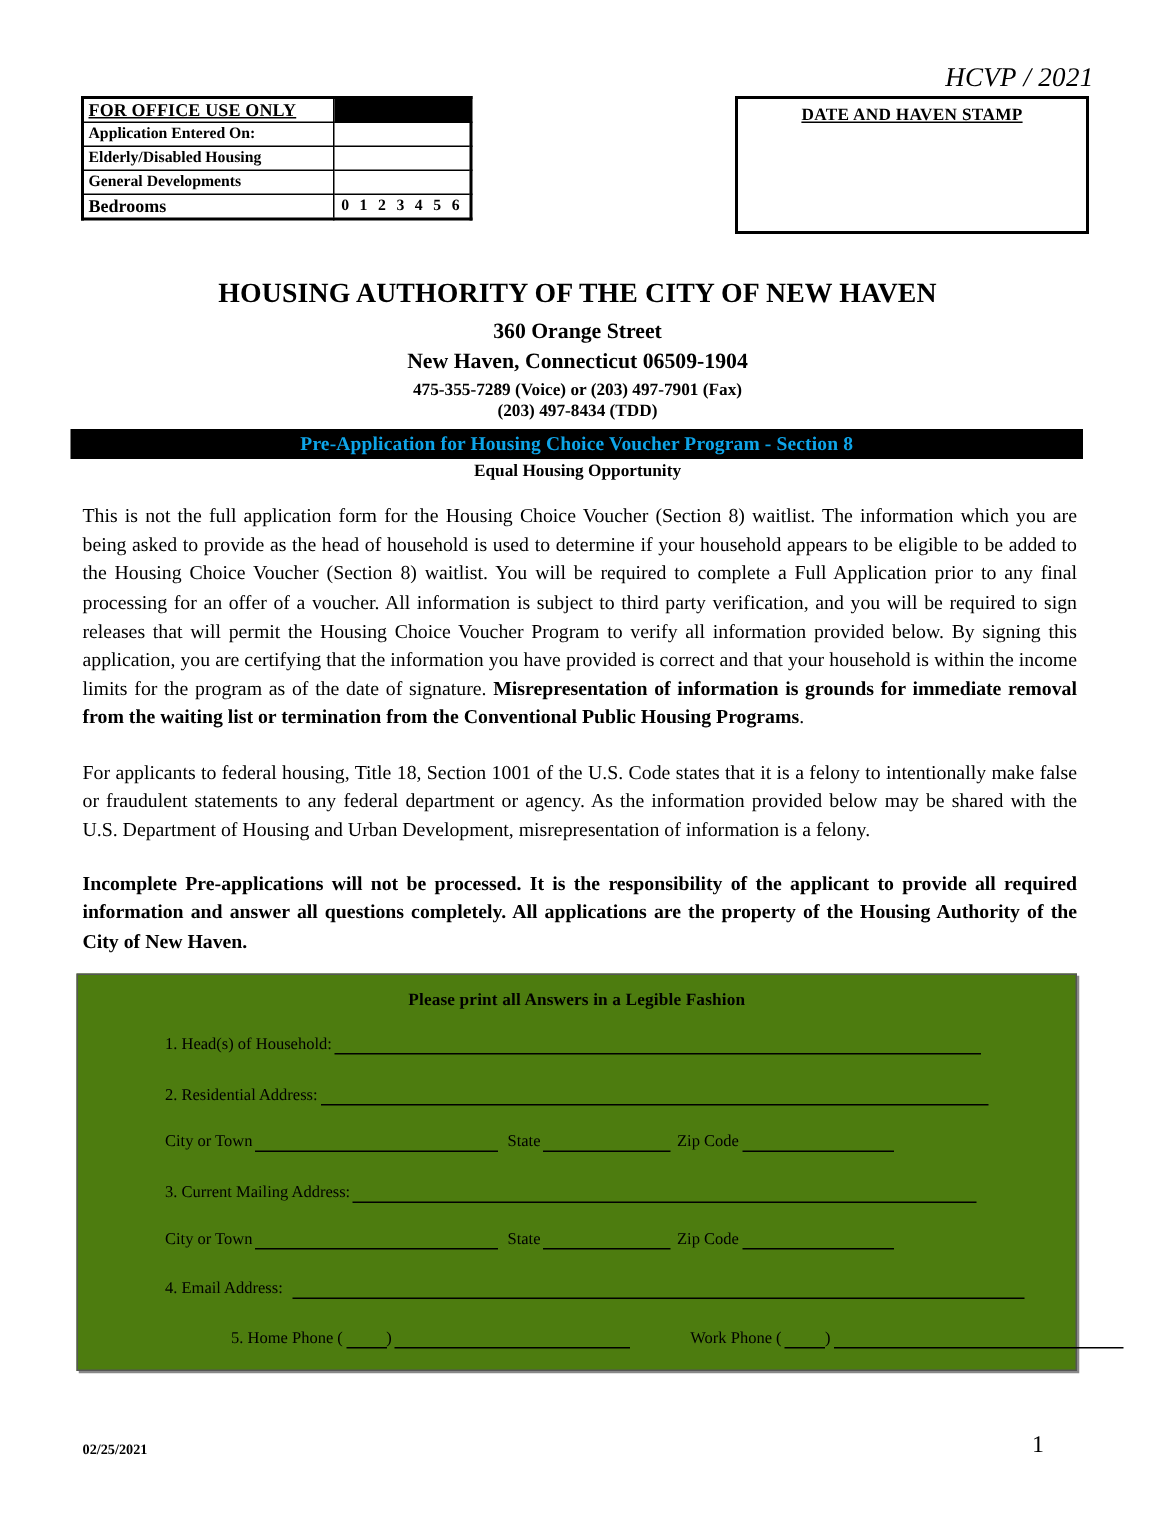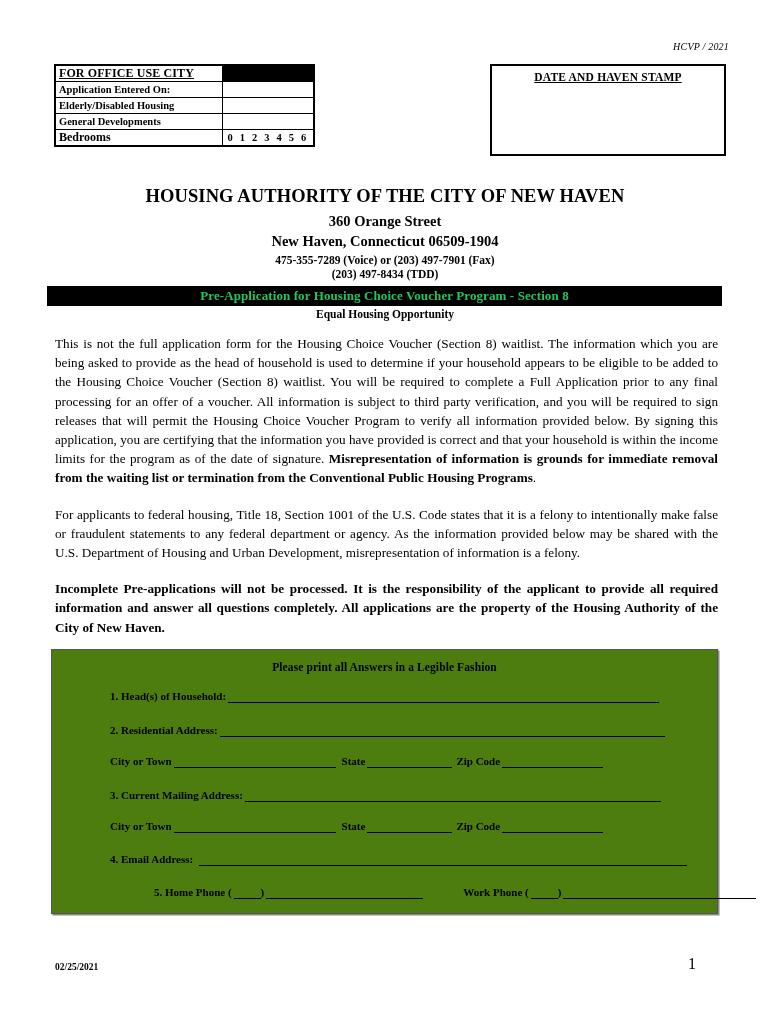--- a/index.html
+++ b/index.html
@@ -16,21 +16,21 @@
     color: #000000;
     overflow: hidden;
   }
 
   
   .hcvp-code {
     position: absolute;
     top: 41px;
     right: 41px;
     font-style: italic;
-    font-size: 10px;
+    font-size: 18px;
     letter-spacing: 0.2px;
   }
 
   
   .office-table {
     position: absolute;
     left: 54px;
     top: 64px;
     width: 257px;
     border-collapse: collapse;
@@ -119,21 +119,21 @@
   }
 
   
   .banner {
     position: absolute;
     left: 47px;
     top: 286px;
     width: 675px;
     height: 20px;
     background: #000000;
-    color: #22c55e;
+    color: #0ea5e9;
     text-align: center;
     font-weight: bold;
     font-size: 13px;
     line-height: 20px;
     letter-spacing: 0.1px;
   }
   .eho {
     position: absolute;
     left: 0;
     top: 308px;
@@ -185,21 +185,20 @@
     position: absolute;
     display: flex;
     align-items: flex-end;
     font-size: 11px;
     white-space: nowrap;
   }
   .field-label {
     font-size: 11px;
     line-height: 12px;
     padding-bottom: 1px;
-    font-weight: bold;
   }
   .rule {
     border-bottom: 1.3px solid #000;
     height: 11px;
     display: inline-block;
     margin-left: 2px;
   }
   .rule.thin { border-bottom-width: 1.1px; }
 
   
@@ -220,21 +219,21 @@
 </head>
 <body>
 
 <div class="page">
 
   <div class="hcvp-code">HCVP / 2021</div>
 
   <table class="office-table">
     <tbody>
         <tr>
-      <td class="lbl hdr">FOR OFFICE USE CITY</td>
+      <td class="lbl hdr">FOR OFFICE USE ONLY</td>
       <td class="val black"></td>
     </tr>
     <tr>
       <td class="lbl">Application Entered On:</td>
       <td class="val"></td>
     </tr>
     <tr>
       <td class="lbl">Elderly/Disabled Housing</td>
       <td class="val"></td>
     </tr>

